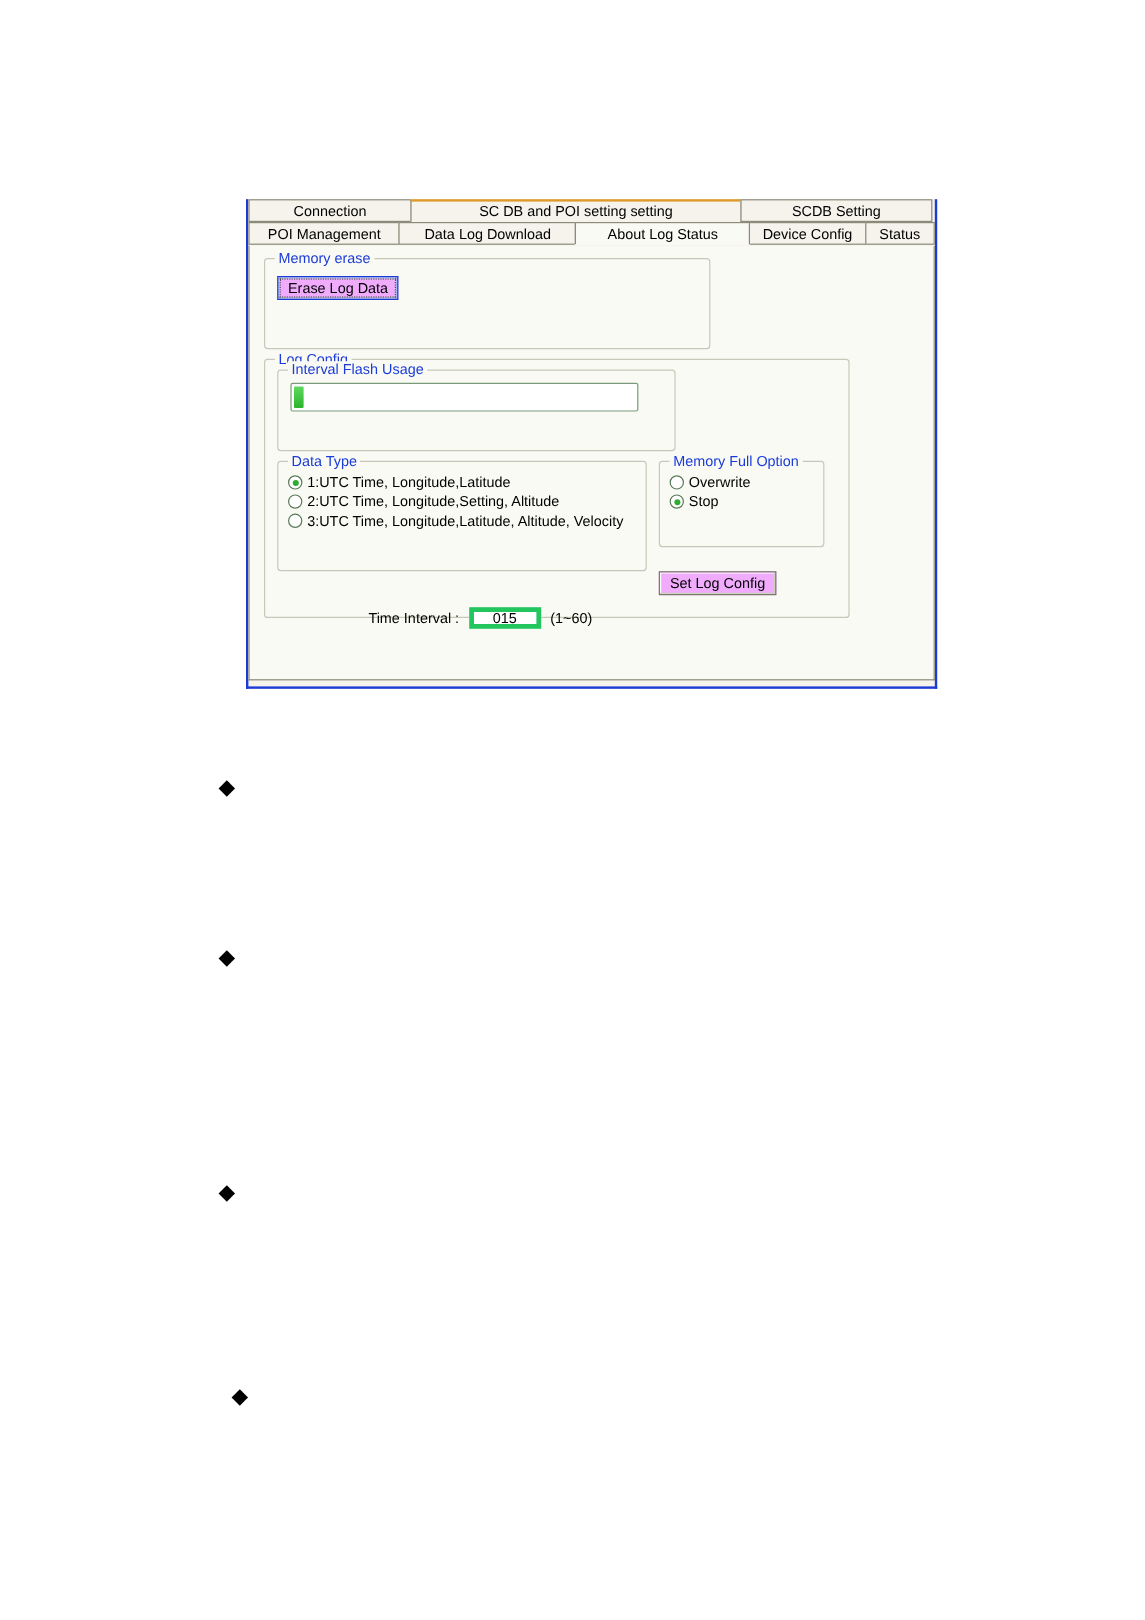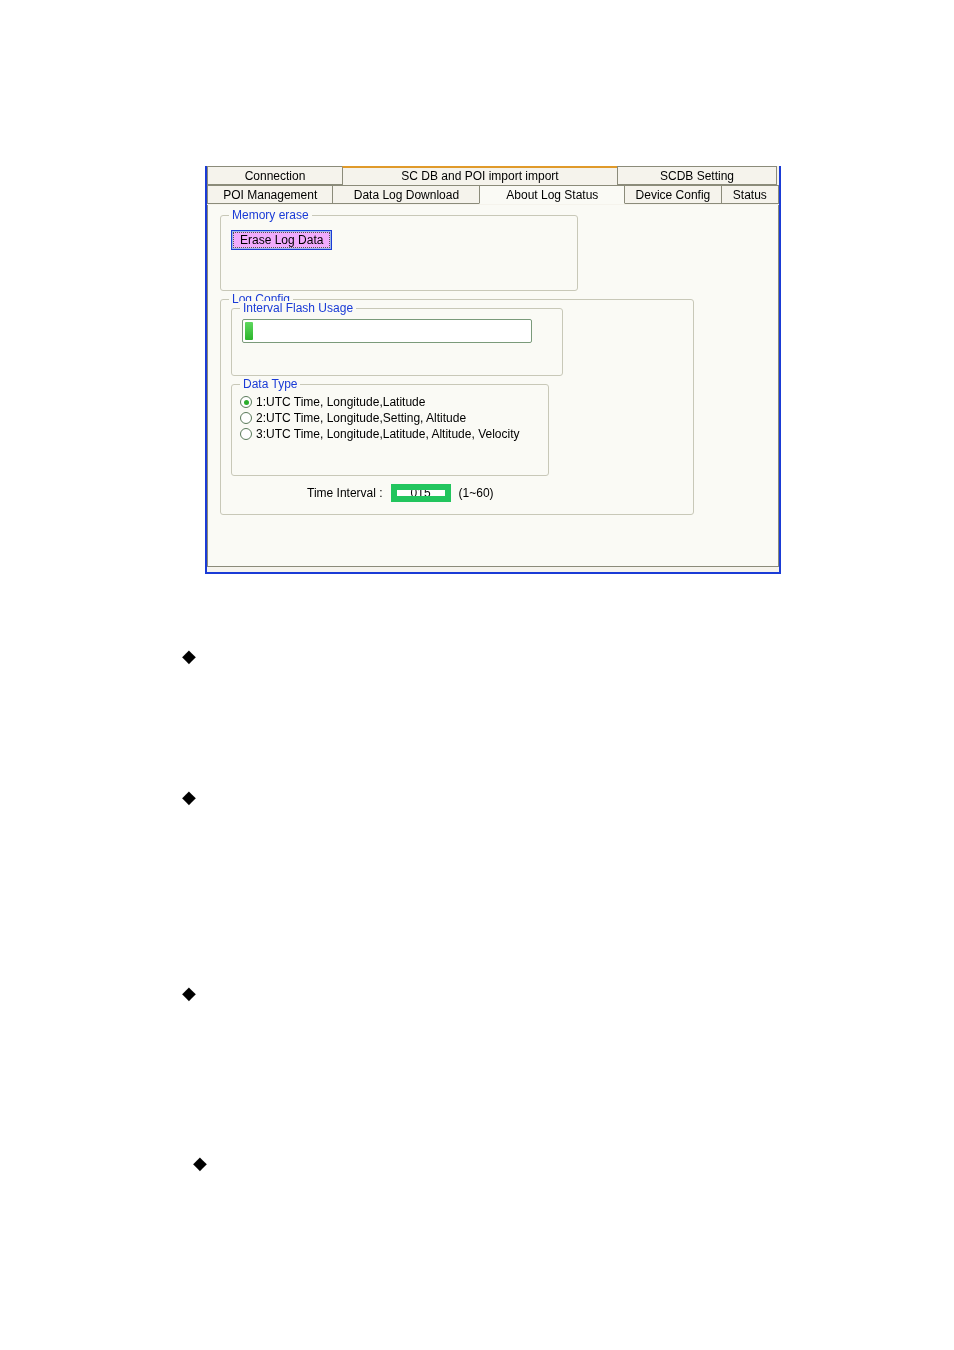--- a/index.html
+++ b/index.html
@@ -5,41 +5,41 @@
   html,body{margin:0;padding:0;width:954px;height:1350px;background:#fff;font-family:"Microsoft Sans Serif","Tahoma",sans-serif;font-size:12px;color:#000;}
   .app-frame{position:absolute;left:205px;top:166px;width:576px;height:408px;border:2px solid #1a3bd6;border-top:none;background:#f5f3ec;box-sizing:border-box;}
   .tabs-row{display:flex;position:relative;}
   .tabs-row.top{height:20px;}
   .tabs-row.bottom{height:20px;margin-top:-1px;}
   .tab{border:1px solid #8b8b7a;background:#f5f3ec;text-align:center;line-height:18px;height:19px;font-size:12px;box-sizing:border-box;cursor:default;}
   .tab + .tab{margin-left:-1px;}
   .tab.active{background:#fafaf5;border-bottom:1px solid #fafaf5;z-index:2;position:relative;}
   .tab.active-top{border-top:2px solid #e09a2a;height:20px;line-height:17px;}
   .panel{border:1px solid #8b8b7a;border-top:none;background:#fafaf5;margin:0;height:362px;box-sizing:border-box;padding:10px 12px;position:relative;}
-  .groupbox{border:1px solid #c8c8b8;border-radius:3px;position:relative;padding:14px 6px 10px 10px;margin-bottom:8px;}
+  .groupbox{border:1px solid #c8c8b8;border-radius:3px;position:relative;padding:14px 20px 10px 10px;margin-bottom:8px;}
   .groupbox > .legend{position:absolute;top:-8px;left:8px;background:#fafaf5;padding:0 3px;color:#1a3bd6;font-size:12px;}
   .btn{border:1px solid #7a7a6a;background:#f0abfc;padding:2px 8px;font-size:12px;box-shadow:inset -1px -1px 0 #d0d0c0,inset 1px 1px 0 #fff;cursor:default;}
   .btn.def{outline:1px dotted #555;outline-offset:-3px;border:1px solid #1a3bd6;box-shadow:0 0 0 1px #9db8e8 inset,inset -1px -1px 0 #d0d0c0,inset 1px 1px 0 #fff;}
   .progress-outer{width:288px;height:22px;border:1px solid #7a9a7a;background:#fff;border-radius:2px;position:relative;}
   .progress-inner{position:absolute;left:2px;top:2px;bottom:2px;width:8px;background:linear-gradient(#5fd85f,#2bb52b);border-radius:1px;}
   .radio-row{display:flex;align-items:center;gap:4px;margin:2px 0;}
   .radio-outer{width:12px;height:12px;border:1px solid #5a7a5a;border-radius:50%;background:#fff;display:inline-flex;align-items:center;justify-content:center;box-sizing:border-box;}
   .radio-dot{width:5px;height:5px;border-radius:50%;background:#2bae2b;}
   .row-flex{display:flex;gap:10px;}
-  .num-input{width:60px;border:6px solid #22c55e;background:#fff;text-align:center;height:18px;font-size:12px;box-sizing:border-box;}
-  .time-row{display:flex;align-items:center;gap:8px;margin-left:76px;}
+  .num-input{width:60px;border:4px solid #22c55e;background:#fff;text-align:center;height:18px;font-size:12px;box-sizing:border-box;}
+  .time-row{display:flex;align-items:center;gap:8px;margin-top:10px;margin-left:76px;}
 </style>
 </head>
 <body>
 
 <div class="app-frame">
 
   <div class="tabs-row top">
     <div class="tab" style="width:136px">Connection</div>
-    <div class="tab active-top" style="width:276px;border-bottom:1px solid #8b8b7a;">SC DB and POI import import</div>
+    <div class="tab active-top" style="width:276px;border-bottom:1px solid #8b8b7a;">SC DB and POI setting setting</div>
     <div class="tab" style="width:160px">SCDB  Setting</div>
   </div>
 
   <div class="tabs-row bottom">
     <div class="tab" style="width:130px">POI Management</div>
     <div class="tab" style="width:152px">Data Log Download</div>
     <div class="tab active" style="width:150px">About Log Status</div>
     <div class="tab" style="width:100px">Device Config</div>
     <div class="tab" style="width:60px">Status</div>
   </div>
@@ -73,20 +73,36 @@
           <div class="radio-row">
             <span class="radio-outer"></span>
             <span>2:UTC Time, Longitude,Setting, Altitude</span>
           </div>
           <div class="radio-row">
             <span class="radio-outer"></span>
             <span>3:UTC Time, Longitude,Latitude, Altitude, Velocity</span>
           </div>
         </div>
 
+        <div style="display:flex;flex-direction:column;gap:6px;">
+          <div class="groupbox" style="width:120px;height:56px;padding:8px 8px 6px 8px;">
+            <span class="legend">Memory Full Option</span>
+            <div class="radio-row">
+              <span class="radio-outer"></span>
+              <span>Overwrite</span>
+            </div>
+            <div class="radio-row">
+              <span class="radio-outer">
+                  <span class="radio-dot"></span>
+                </span>
+              <span>Stop</span>
+            </div>
+          </div>
+          <button class="btn" style="margin-top:6px;width:98px;">Set Log Config</button>
+        </div>
       </div>
 
       <div class="time-row">
         <span>Time Interval :</span>
         <input class="num-input" value="015" style="">
         <span>(1~60)</span>
       </div>
 
     </div>
 

